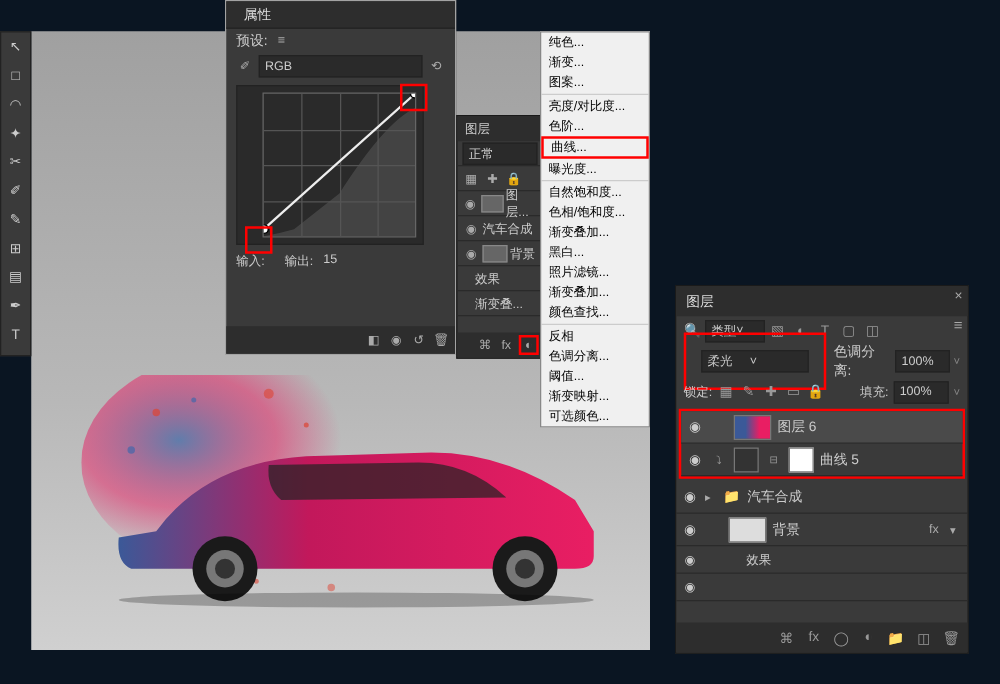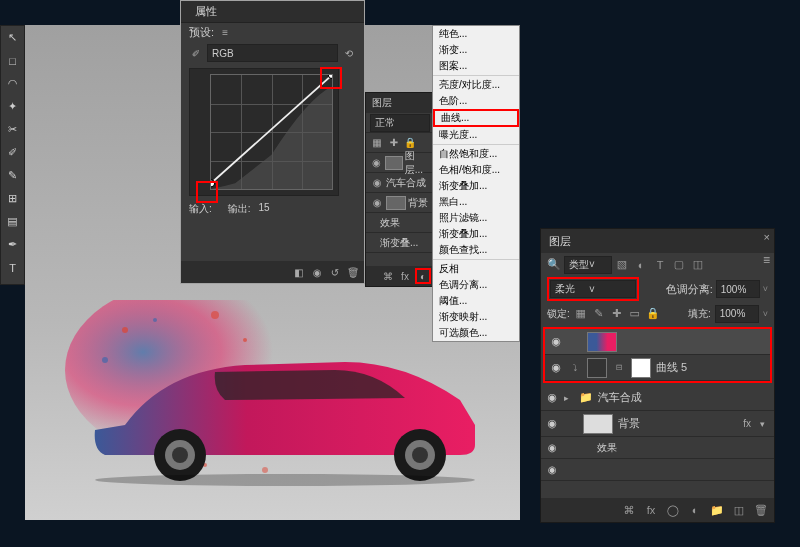--- a/index.html
+++ b/index.html
@@ -51,21 +51,21 @@
   .big-layers { position: absolute; right: 25px; top: 228px; width: 235px; height: 295px; background: #3a3a3a; border: 1px solid #1a1a1a; color: #ccc; font-size: 11px; }
   .bl-header { height: 24px; background: #2d2d2d; display: flex; align-items: center; padding: 0 8px; }
   .bl-tab { color: #ddd; }
   .bl-close { position: absolute; right: 4px; top: 2px; font-size: 11px; color: #aaa; }
   .bl-menu { position: absolute; right: 4px; top: 24px; font-size: 12px; color: #aaa; }
   .bl-filter-row { height: 23px; display: flex; align-items: center; padding: 0 6px; gap: 3px; }
   .bl-dd { background: #2a2a2a; border: 1px solid #222; padding: 1px 4px; color: #ccc; font-size: 10px; height: 18px; display: flex; align-items: center; }
   .bl-icons { display: flex; gap: 5px; }
   .bl-icon { width: 14px; height: 14px; color: #999; font-size: 11px; display: inline-flex; align-items: center; justify-content: center; }
   .bl-blend-row { height: 26px; display: flex; align-items: center; padding: 0 6px; gap: 6px; }
-  .bl-blend-box { border: 2px solid #f00; padding: 1px; }
+  .bl-blend-box { border: 2px solid #f00; padding: 12px; }
   .bl-blend { width: 86px; }
   .bl-opacity { display: flex; align-items: center; gap: 3px; flex: 1; justify-content: flex-end; }
   .bl-lock-row { height: 23px; display: flex; align-items: center; padding: 0 6px; gap: 4px; font-size: 10px; }
   .bl-layer { height: 26px; display: flex; align-items: center; padding: 0 4px; gap: 5px; border-bottom: 1px solid #2a2a2a; }
   .bl-layer.sub { height: 22px; font-size: 10px; }
   .bl-eye { width: 14px; color: #ccc; text-align: center; }
   .bl-lthumb { width: 30px; height: 20px; background: #555; border: 1px solid #777; flex-shrink: 0; }
   .bl-lthumb.car-thumb { background: linear-gradient(90deg, #3b5998 30%, #e91e63 70%); }
   .bl-lthumb.curves-thumb { background: #333; }
   .bl-lthumb.white { background: #fff; }
@@ -327,20 +327,21 @@
         <span>100%</span>
       </div>
     <span style="font-size:9px;color:#888">˅</span>
   </div>
 
   <div class="bl-highlight-group">
     <div class="bl-layer active">
       <span class="bl-eye">◉</span>
       <span style="width:14px"></span>
       <div class="bl-lthumb car-thumb"></div>
+      <span class="bl-lname">图层 6</span>
     </div>
     <div class="bl-layer">
       <span class="bl-eye">◉</span>
       <span class="bl-icon" style="font-size:9px">⤵</span>
       <div class="bl-lthumb curves-thumb" style="width:20px"></div>
       <span class="bl-icon" style="font-size:8px">⊟</span>
       <div class="bl-lthumb white" style="width:20px"></div>
       <span class="bl-lname">曲线 5</span>
     </div>
   </div>

